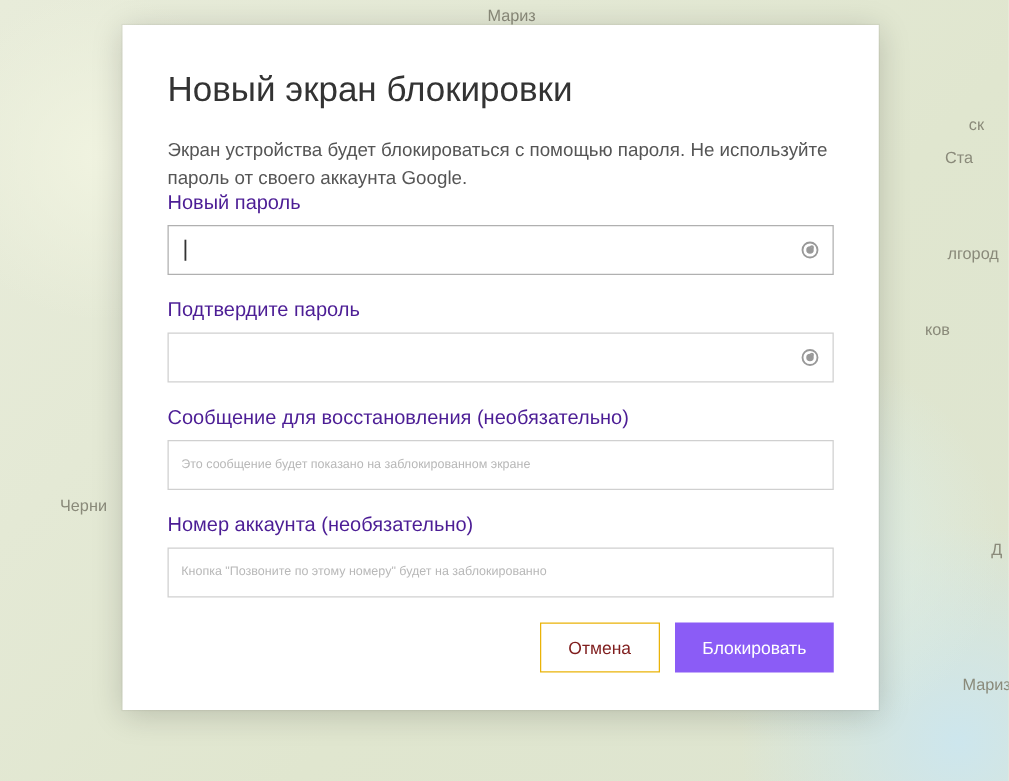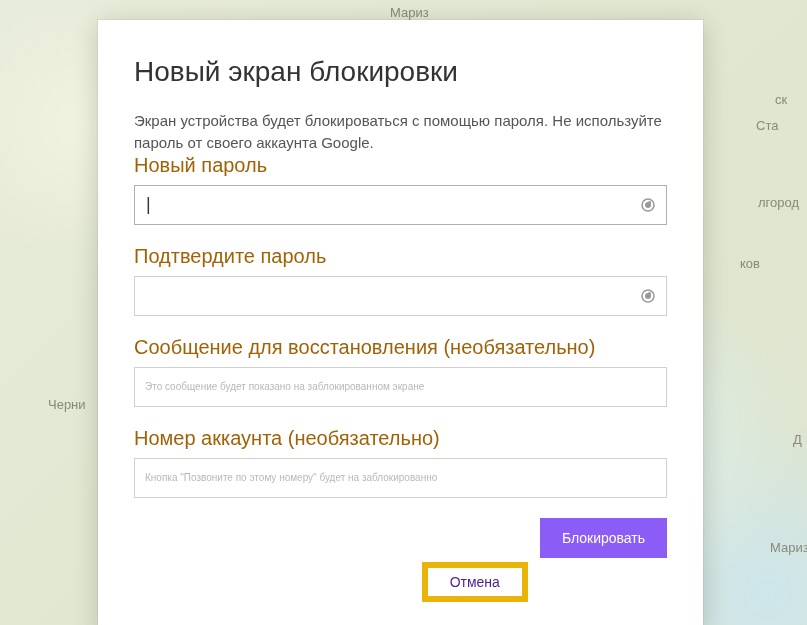--- a/index.html
+++ b/index.html
@@ -43,22 +43,22 @@
     }
     .dialog-desc {
       font-size: 15px;
       line-height: 1.45;
       color: #555;
     }
     .field-group {
       margin-bottom: 20px;
     }
     .field-label {
-      font-size: 20px;
-      color: #a16207;
+      font-size: 16px;
+      color: #4c1d95;
       margin-bottom: 8px;
       display: block;
     }
     .field-wrap {
       position: relative;
       display: flex;
       align-items: center;
     }
     .text-input {
       width: 100%;
@@ -103,23 +103,22 @@
     }
     .btn {
       height: 40px;
       padding: 0 22px;
       font-size: 14px;
       border: none;
       cursor: pointer;
     }
     .btn-cancel {
       background: #fff;
-      color: #4c1d95;
-      border: 6px solid #eab308;
-      margin-top: 44px;
+      color: #7f1d1d;
+      border: 1px solid #eab308;
     }
     .btn-primary {
       background: #8b5cf6;
       color: #fff;
     }
   </style>
 </head>
 <body>
 
 <div class="map-bg">

